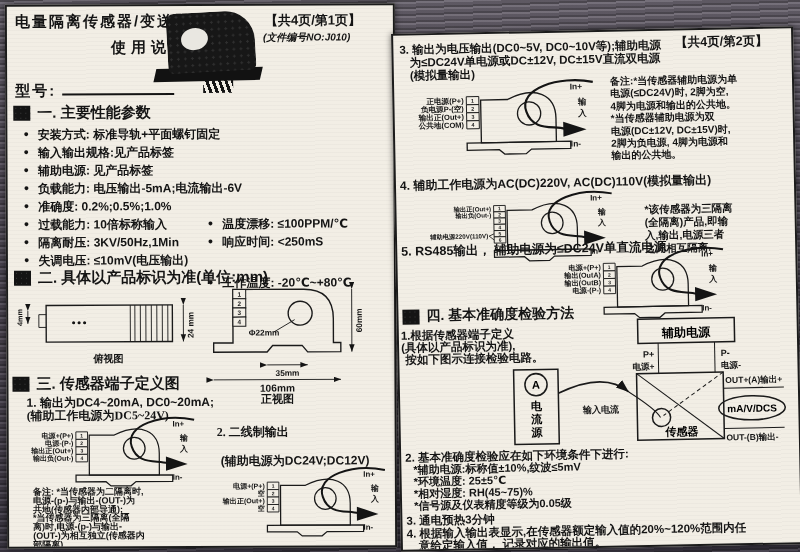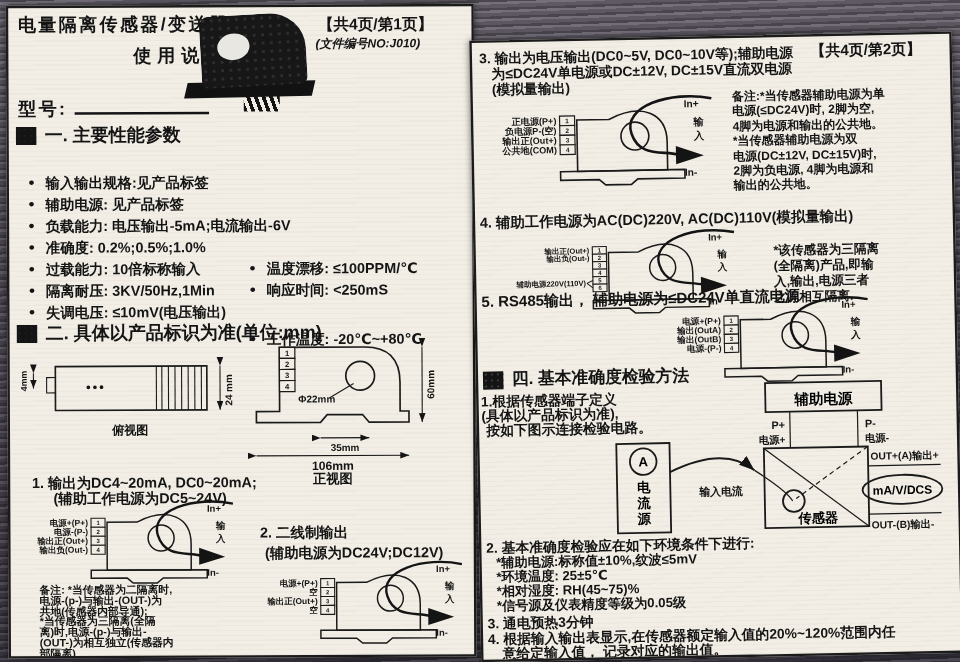--- a/index.html
+++ b/index.html
@@ -87,20 +87,21 @@
 
   <div class="t" style="left:8px;top:74px;font-size:15px;letter-spacing:2px;text-align:right;">
     <span>型号:</span><span class="mline"></span>
   </div>
 
   <div class="sech" style="left:6px;top:97px;">
     <span class="sq"></span>
     <span class="sht">一. 主要性能参数</span>
   </div>
 
+  <div class="prow" style="left:16px;top:120px;"><span class="bl">●</span><span>安装方式: 标准导轨+平面螺钉固定</span></div>
   <div class="prow" style="left:16px;top:156px;"><span class="bl">●</span><span>辅助电源: 见产品标签</span></div>
   <div class="prow" style="left:16px;top:138px;"><span class="bl">●</span><span>输入输出规格:见产品标签</span></div>
   <div class="prow" style="left:16px;top:174px;"><span class="bl">●</span><span>负载能力: 电压输出-5mA;电流输出-6V</span></div>
   <div class="prow" style="left:16px;top:192px;"><span class="bl">●</span><span>准确度: 0.2%;0.5%;1.0%</span></div>
   <div class="prow" style="left:16px;top:210px;"><span class="bl">●</span><span>过载能力: 10倍标称输入</span></div>
   <div class="prow" style="left:200px;top:210px;"><span class="bl">●</span><span>温度漂移: ≤100PPM/℃</span></div>
   <div class="prow" style="left:16px;top:228px;"><span class="bl">●</span><span>隔离耐压: 3KV/50Hz,1Min</span></div>
   <div class="prow" style="left:200px;top:228px;"><span class="bl">●</span><span>响应时间: &lt;250mS</span></div>
   <div class="prow" style="left:16px;top:246px;"><span class="bl">●</span><span>失调电压: ≤10mV(电压输出)</span></div>
   <div class="prow" style="left:200px;top:246px;margin-top:23px;"><span class="bl">●</span><span>工作温度: -20℃~+80℃</span></div>
@@ -150,23 +151,27 @@
     <text class="vtx" x="46" y="56">Φ22mm</text>
     <line class="dim" x1="66" y1="88" x2="110" y2="88" marker-start="url(#ah)" marker-end="url(#ah)"></line>
     <text class="dtx" x="88" y="100">35mm</text>
     <line class="dim" x1="8" y1="104" x2="146" y2="104" marker-start="url(#ah)" marker-end="url(#ah)"></line>
     <text class="dtx" x="77" y="117" style="font-size:11px">106mm</text>
     <text class="dtx" x="77" y="129" style="font-size:12px">正视图</text>
     <line class="dim" x1="158" y1="6" x2="158" y2="74" marker-start="url(#ah)" marker-end="url(#ah)"></line>
     <text class="dtx" x="169" y="40" transform="rotate(-90 169 40)">60mm</text>
   </svg>
 
+  <div class="sech" style="left:4px;top:368px;">
+    <span class="sq"></span>
+    <span class="sht">三. 传感器端子定义图</span>
+  </div>
 
   <div class="t" style="left:18px;top:390px;font-size:12px;">1. 输出为DC4~20mA, DC0~20mA;</div>
-  <div class="t" style="left:36px;top:403px;font-size:12px;">(辅助工作电源为DC5~24V)</div>
+  <div class="t" style="left:18px;top:403px;font-size:12px;font-family:Liberation Serif, serif;">(辅助工作电源为DC5~24V)</div>
 
   <svg style="left:0px;top:412px;" width="196" height="70" viewBox="-24 0 234 84">
     <use href="#sensor-glyph"></use>
     <g>
       <rect class="cell" x="56" y="16" width="14" height="9"></rect>
         <text class="tnum" x="63" y="22.8">1</text>
       <rect class="cell" x="56" y="25" width="14" height="9"></rect>
         <text class="tnum" x="63" y="31.8">2</text>
       <rect class="cell" x="56" y="34" width="14" height="9"></rect>
         <text class="tnum" x="63" y="40.8">3</text>
@@ -182,21 +187,21 @@
   <div class="noteblock" style="left:24px;top:481px;font-size:9px;line-height:8.8px;">
     <div>备注: *当传感器为二隔离时,</div>
       <div>电源-(p-)与输出-(OUT-)为</div>
       <div>共地(传感器内部导通);</div>
     <div>    *当传感器为三隔离(全隔</div>
       <div>离)时,电源-(p-)与输出-</div>
       <div>(OUT-)为相互独立(传感器内</div>
     <div>部隔离)</div>
   </div>
 
-  <div class="t" style="left:208px;top:432px;font-size:12px;">2. 二线制输出</div>
+  <div class="t" style="left:208px;top:420px;font-size:12px;font-family:Liberation Serif, serif;">2. 二线制输出</div>
   <div class="t" style="left:212px;top:449px;font-size:12px;">(辅助电源为DC24V;DC12V)</div>
 
   <svg style="left:192px;top:463px;" width="194" height="70" viewBox="-24 0 234 84">
     <use href="#sensor-glyph"></use>
     <g>
       <rect class="cell" x="56" y="16" width="14" height="9"></rect>
         <text class="tnum" x="63" y="22.8">1</text>
       <rect class="cell" x="56" y="25" width="14" height="9"></rect>
         <text class="tnum" x="63" y="31.8">2</text>
       <rect class="cell" x="56" y="34" width="14" height="9"></rect>

